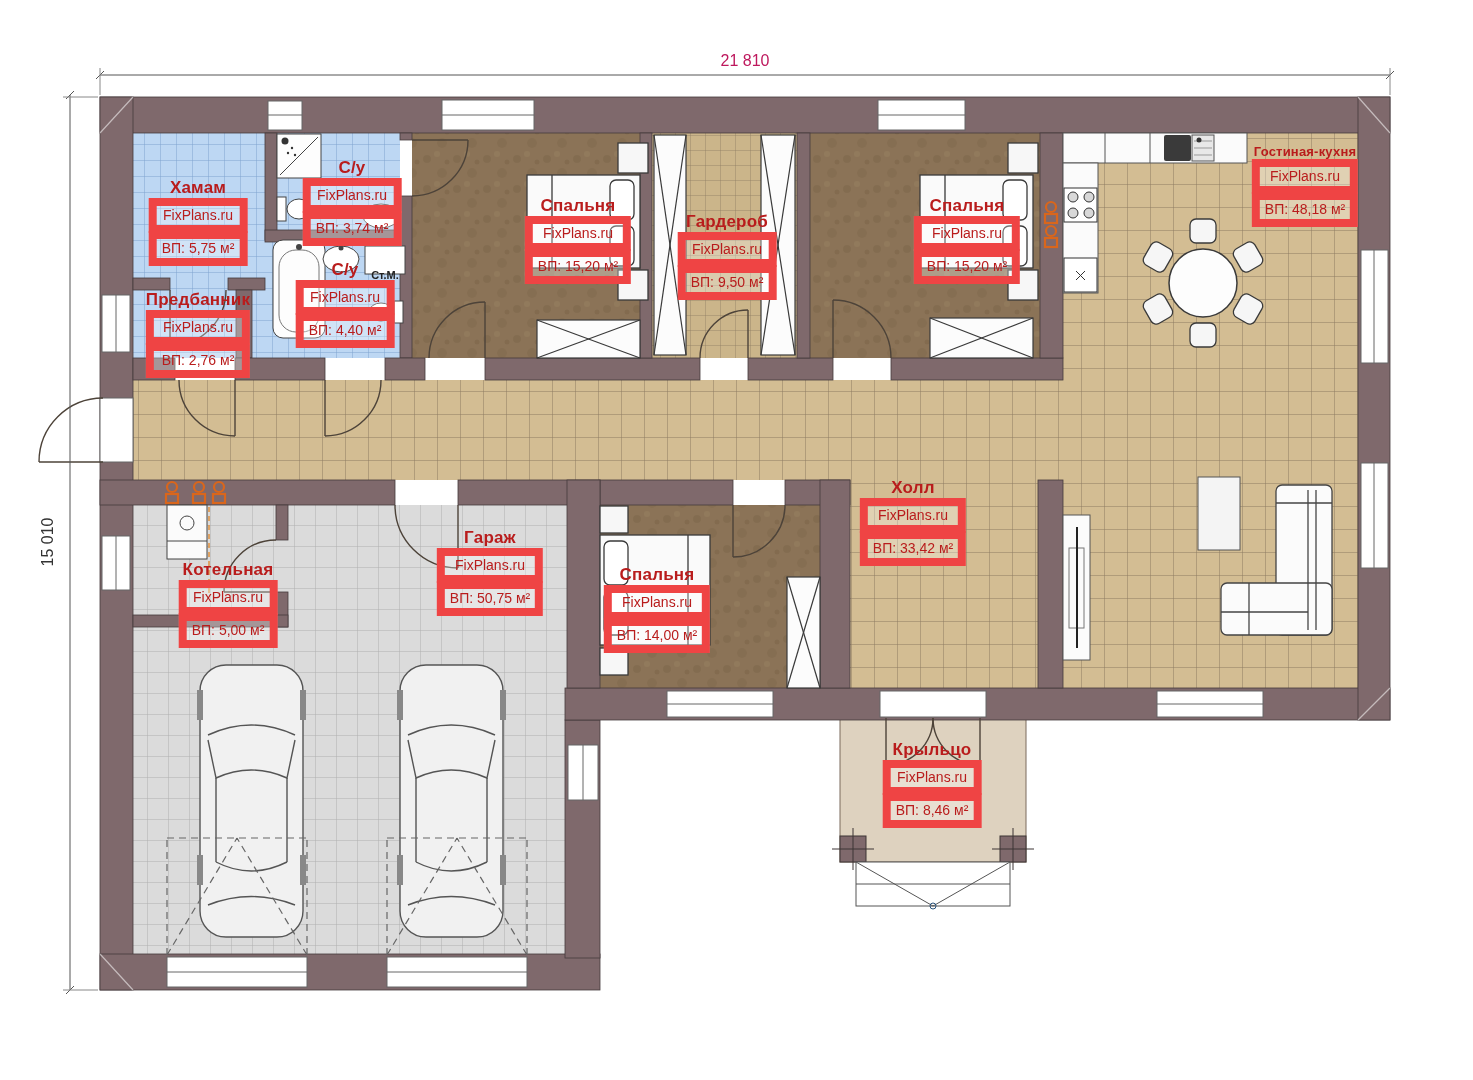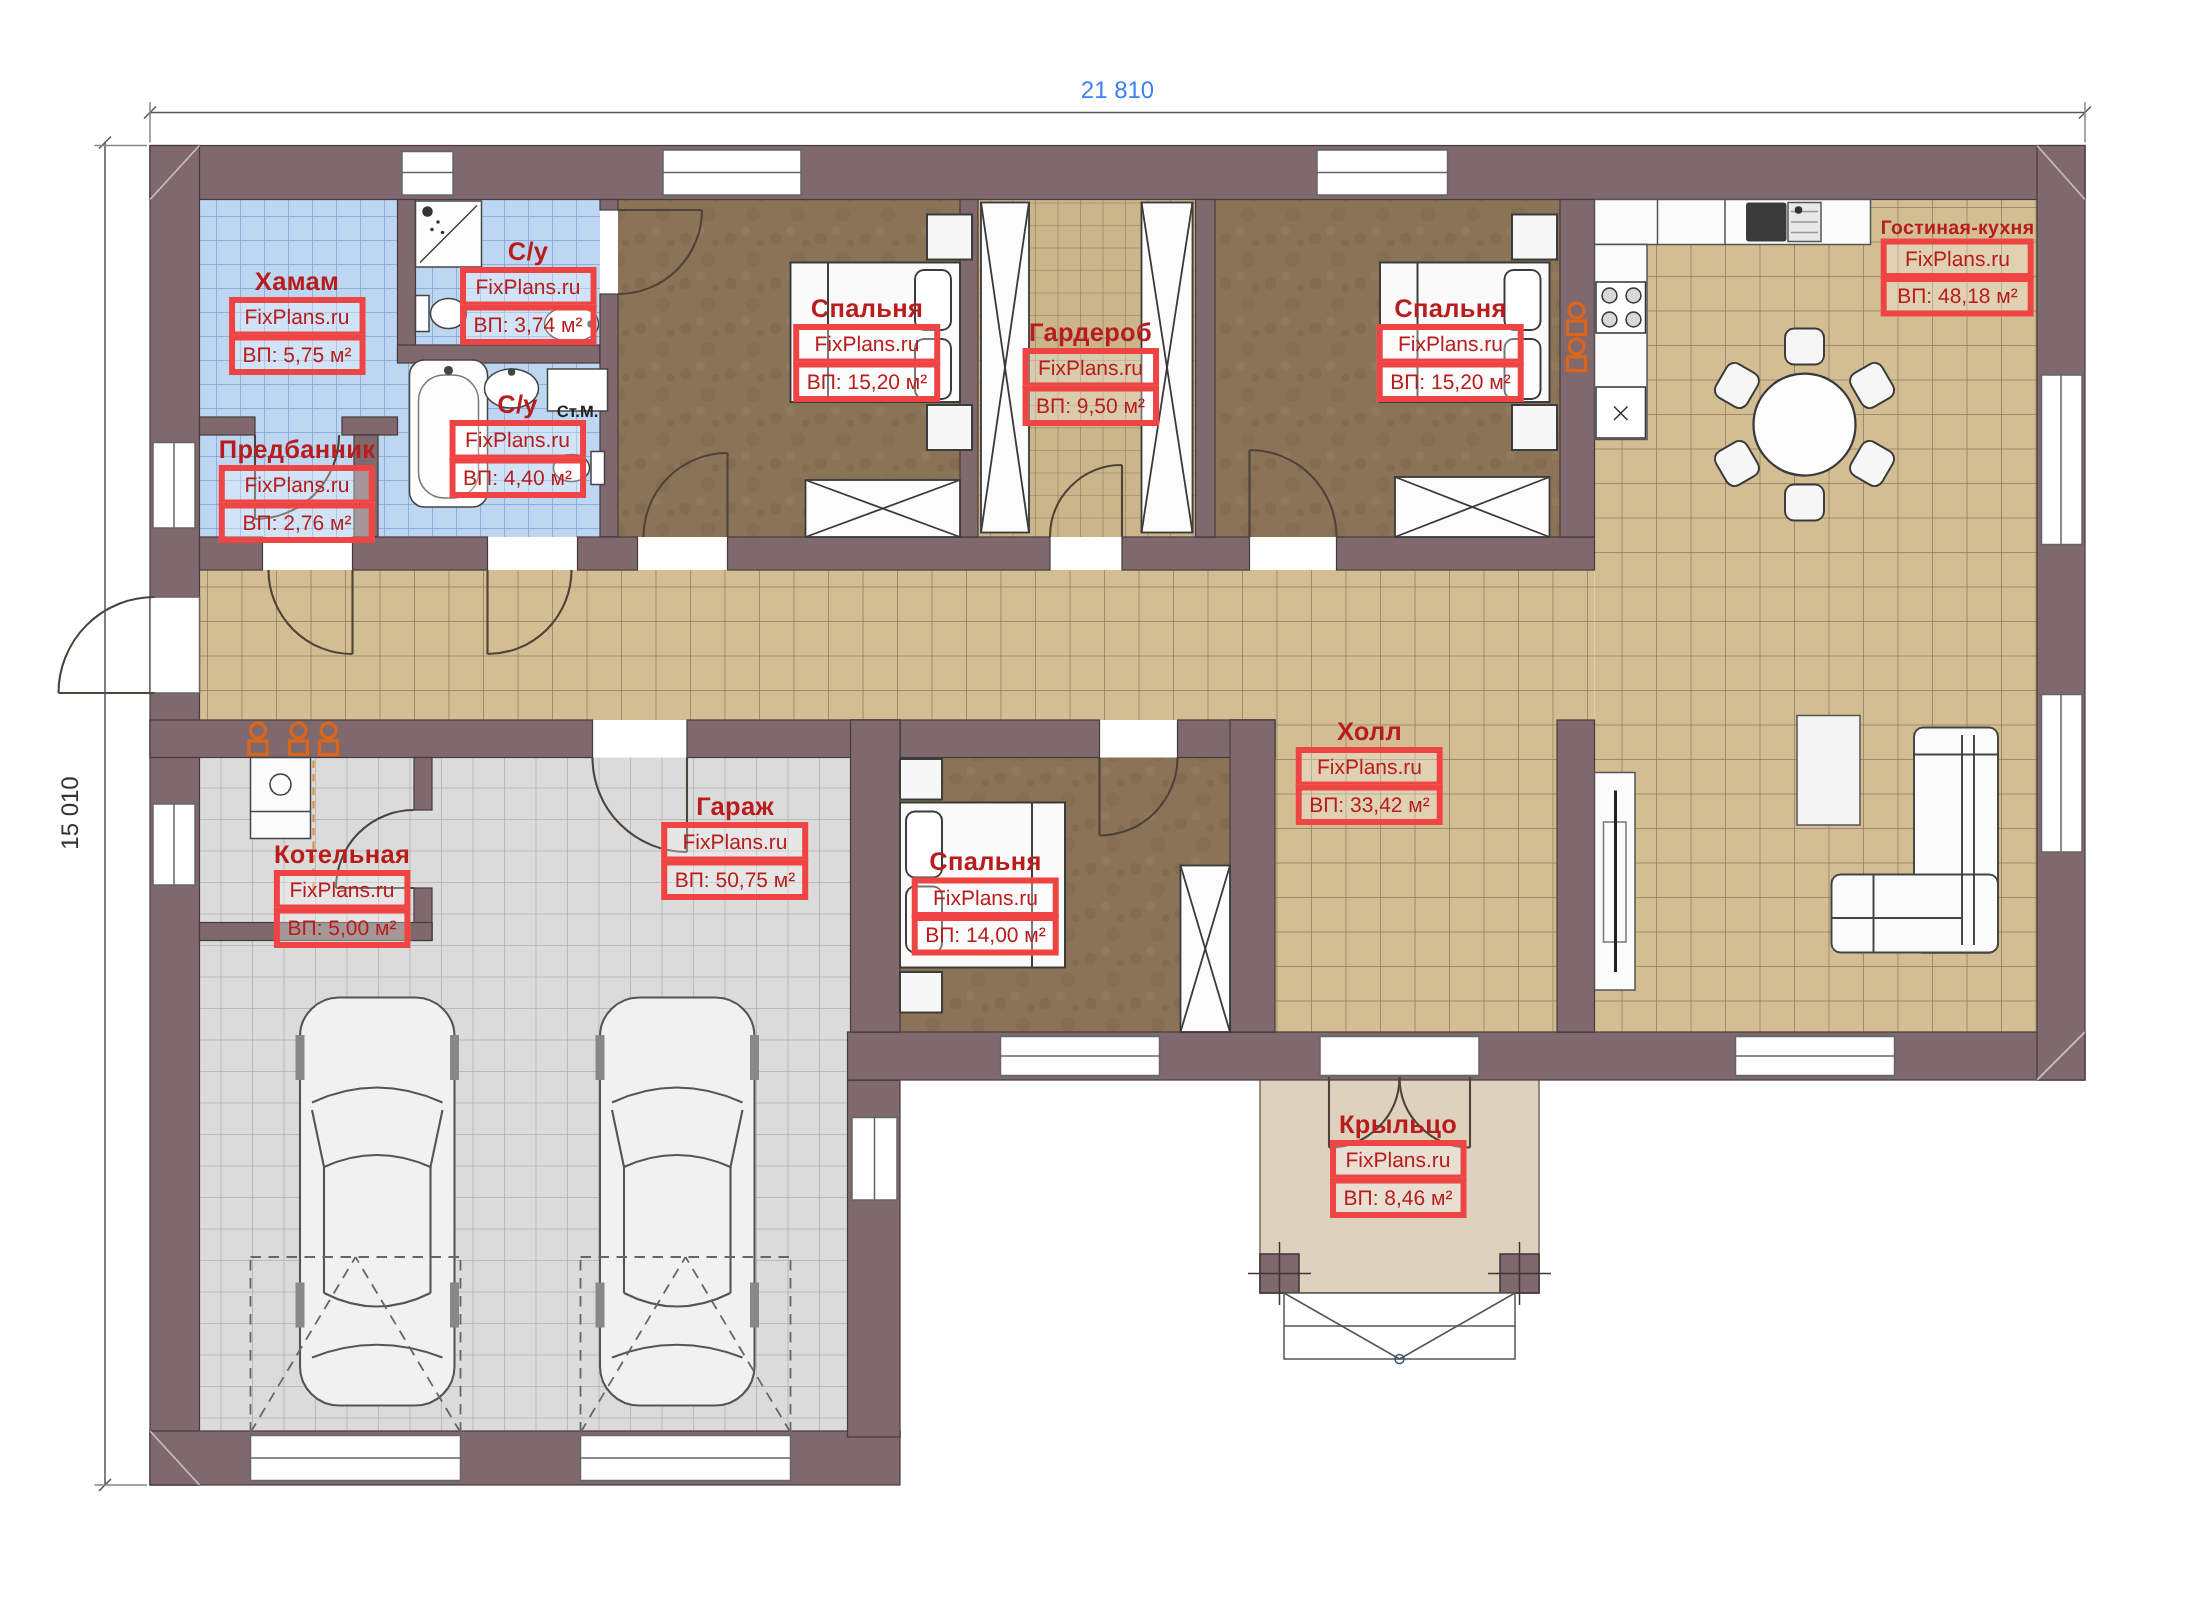--- a/index.html
+++ b/index.html
@@ -1,24 +1,24 @@
 <!DOCTYPE html>
 <html><head>
 <meta charset="utf-8">
 <style>
   html,body{margin:0;padding:0;background:#ffffff;font-family:"Liberation Sans",sans-serif;}
   .plan{position:relative;width:1473px;height:1080px;background:#ffffff;overflow:hidden;}
   .plan svg{position:absolute;left:0;top:0;}
   .rlabel{position:absolute;transform:translateX(-50%);text-align:center;color:#b91c1c;z-index:6;}
   .rname{font-weight:bold;font-size:17px;margin-bottom:2px;white-space:nowrap;letter-spacing:.2px;}
   .rlabel.small .rname{font-size:13px;}
-  .rbox{border:4px solid #ef4444;padding:0 5px;font-size:14px;line-height:19px;
+  .rbox{border:8px solid #ef4444;padding:0 5px;font-size:14px;line-height:19px;
         background:rgba(255,255,255,0.30);margin-top:-2px;white-space:nowrap;}
   .stm{position:absolute;transform:translateX(-50%);font-size:11px;color:#222;z-index:6;font-weight:bold;margin-top:16px;}
-  .dimh{position:absolute;transform:translateX(-50%);font-size:16px;color:#3b82f6;z-index:6;}
+  .dimh{position:absolute;transform:translateX(-50%);font-size:16px;color:#be185d;z-index:6;}
   .dimv{position:absolute;transform:translate(-50%,-50%) rotate(-90deg);font-size:16px;color:#333;z-index:6;}
 </style>
 </head>
 <body>
 
 <div class="plan">
 
 <svg width="1473" height="1080" viewBox="0 0 1473 1080">
   <defs>
     <pattern id="tBlue" width="16" height="16" patternUnits="userSpaceOnUse">

